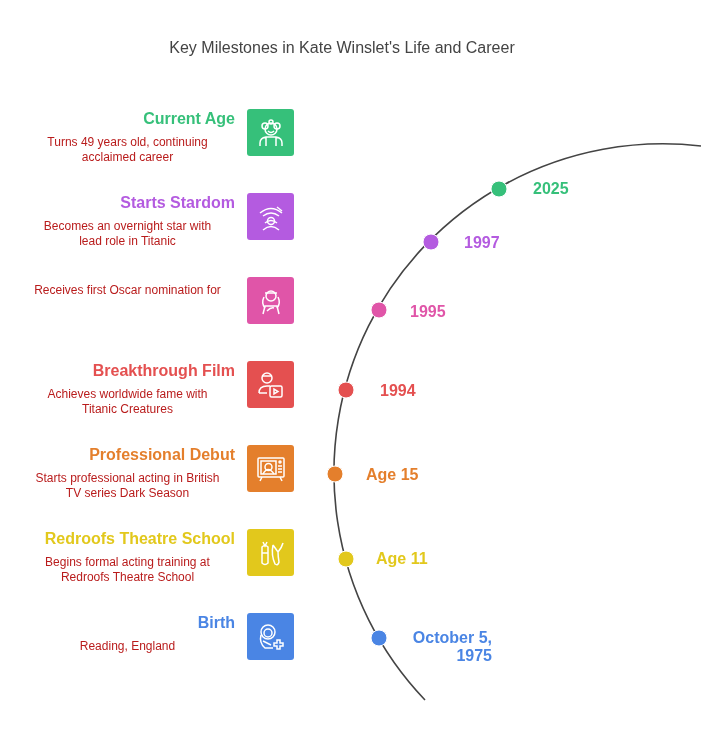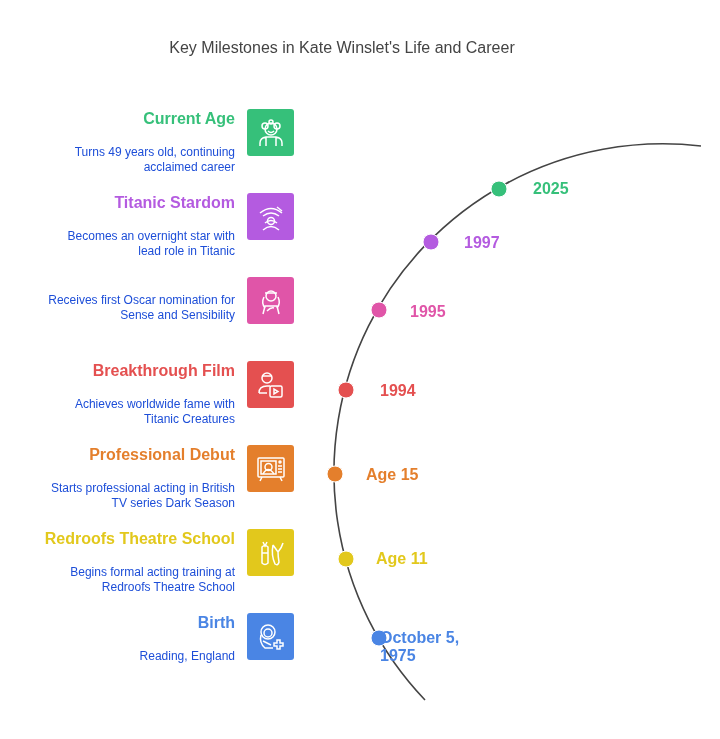--- a/index.html
+++ b/index.html
@@ -1,20 +1,20 @@
 <!DOCTYPE html>
 <html><head>
 <meta charset="utf-8">
 <style>
   html, body { margin:0; padding:0; background:#ffffff; }
   body { width:720px; height:739px; position:relative; overflow:hidden; font-family:"Liberation Sans", sans-serif; }
   .title { position:absolute; left:0; width:684px; top:39px; text-align:center; font-size:16px; color:#444; }
   .card { position:absolute; left:20px; width:215px; text-align:right; }
   .card .h { font-size:16px; font-weight:bold; line-height:20px; }
-  .card .d { font-size:12px; color:#1d4ed8; line-height:15px; margin-top:16px; }
+  .card .d { font-size:12px; color:#b91c1c; line-height:15px; margin-top:6px;text-align:center; }
   .ibox { position:absolute; left:247px; width:47px; height:47px; border-radius:3px; display:flex; align-items:center; justify-content:center; }
   .ibox svg { width:32px; height:32px; }
   svg.arc { position:absolute; left:0; top:0; }
   .lbl { position:absolute; font-size:16px; font-weight:bold; line-height:18px; }
 </style>
 </head>
 <body>
 
 <div class="title">Key Milestones in Kate Winslet's Life and Career</div>
 
@@ -28,43 +28,42 @@
   <circle cx="346" cy="559" r="8" fill="#e2c81c" stroke="#fff" stroke-width="1"></circle>
   <circle cx="379" cy="638" r="8" fill="#4a85e4" stroke="#fff" stroke-width="1"></circle>
 </svg>
 
 <div class="lbl" style="left:533px;top:180px;color:#36c07a">2025</div>
 <div class="lbl" style="left:464px;top:234px;color:#b45be0">1997</div>
 <div class="lbl" style="left:410px;top:303px;color:#e055a8">1995</div>
 <div class="lbl" style="left:380px;top:382px;color:#e45050">1994</div>
 <div class="lbl" style="left:366px;top:466px;color:#e47f2c">Age 15</div>
 <div class="lbl" style="left:376px;top:550px;color:#e2c81c">Age 11</div>
-<div class="lbl" style="left:380px;top:629px;width:112px;color:#4a85e4">
+<div class="lbl" style="left:380px;top:629px;width:112px;text-align:right;color:#4a85e4">
   <div>October 5,</div>
   <div>1975</div>
 </div>
 
 <div class="card" style="top:109px">
   <div class="h" style="color:#36c07a">Current Age</div>
   <div class="d">
       <div>Turns 49 years old, continuing</div>
       <div>acclaimed career</div>
     </div>
 </div>
 <div class="card" style="top:193px">
-  <div class="h" style="color:#b45be0">Titanic Stardom</div>
+  <div class="h" style="color:#b45be0">Starts Stardom</div>
   <div class="d">
       <div>Becomes an overnight star with</div>
       <div>lead role in Titanic</div>
     </div>
 </div>
 <div class="card" style="top:277px">
   <div class="d">
       <div>Receives first Oscar nomination for</div>
-      <div>Sense and Sensibility</div>
     </div>
 </div>
 <div class="card" style="top:361px">
   <div class="h" style="color:#e45050">Breakthrough Film</div>
   <div class="d">
       <div>Achieves worldwide fame with</div>
       <div>Titanic Creatures</div>
     </div>
 </div>
 <div class="card" style="top:445px">

